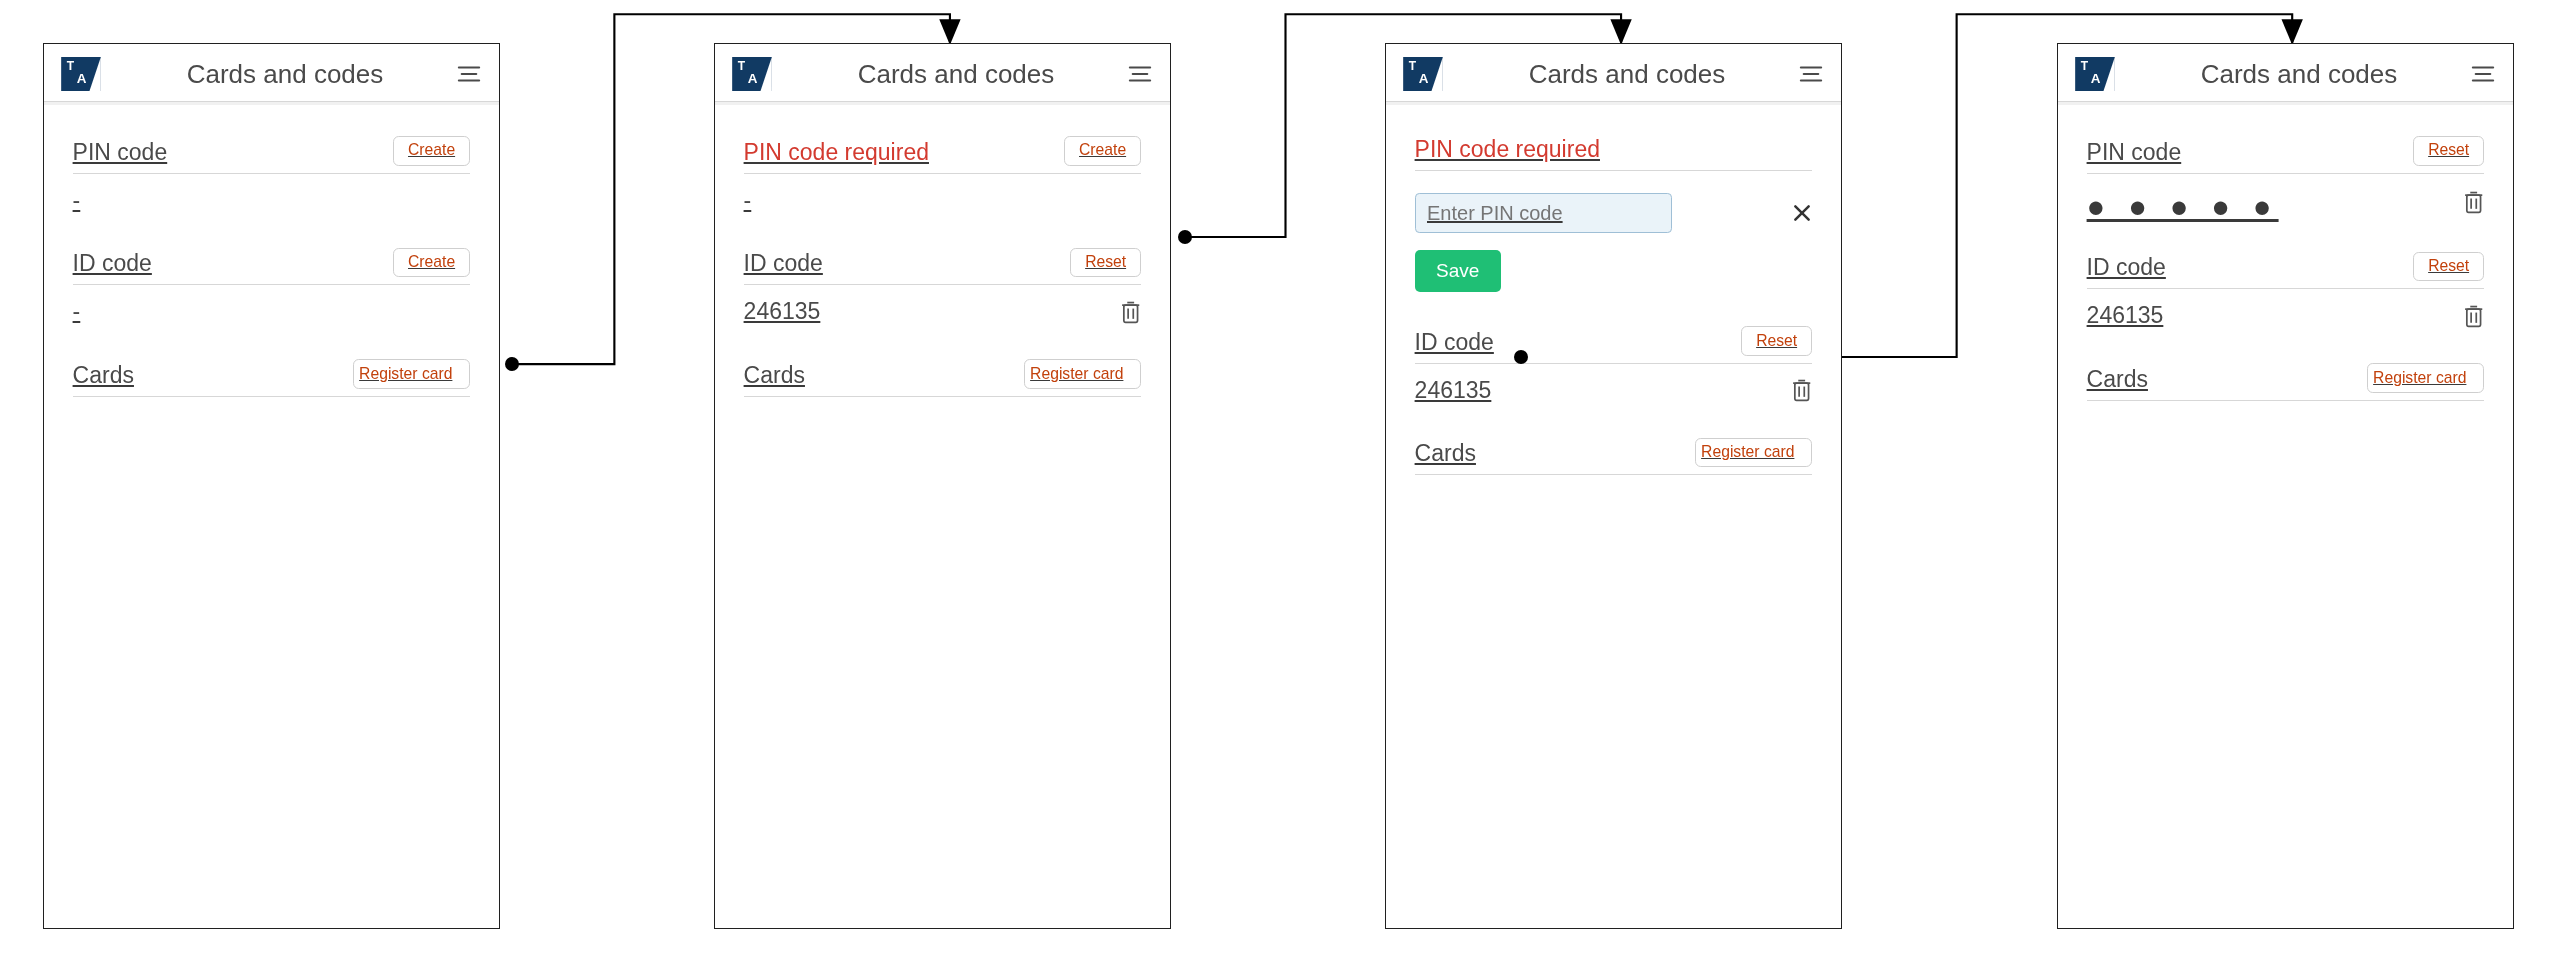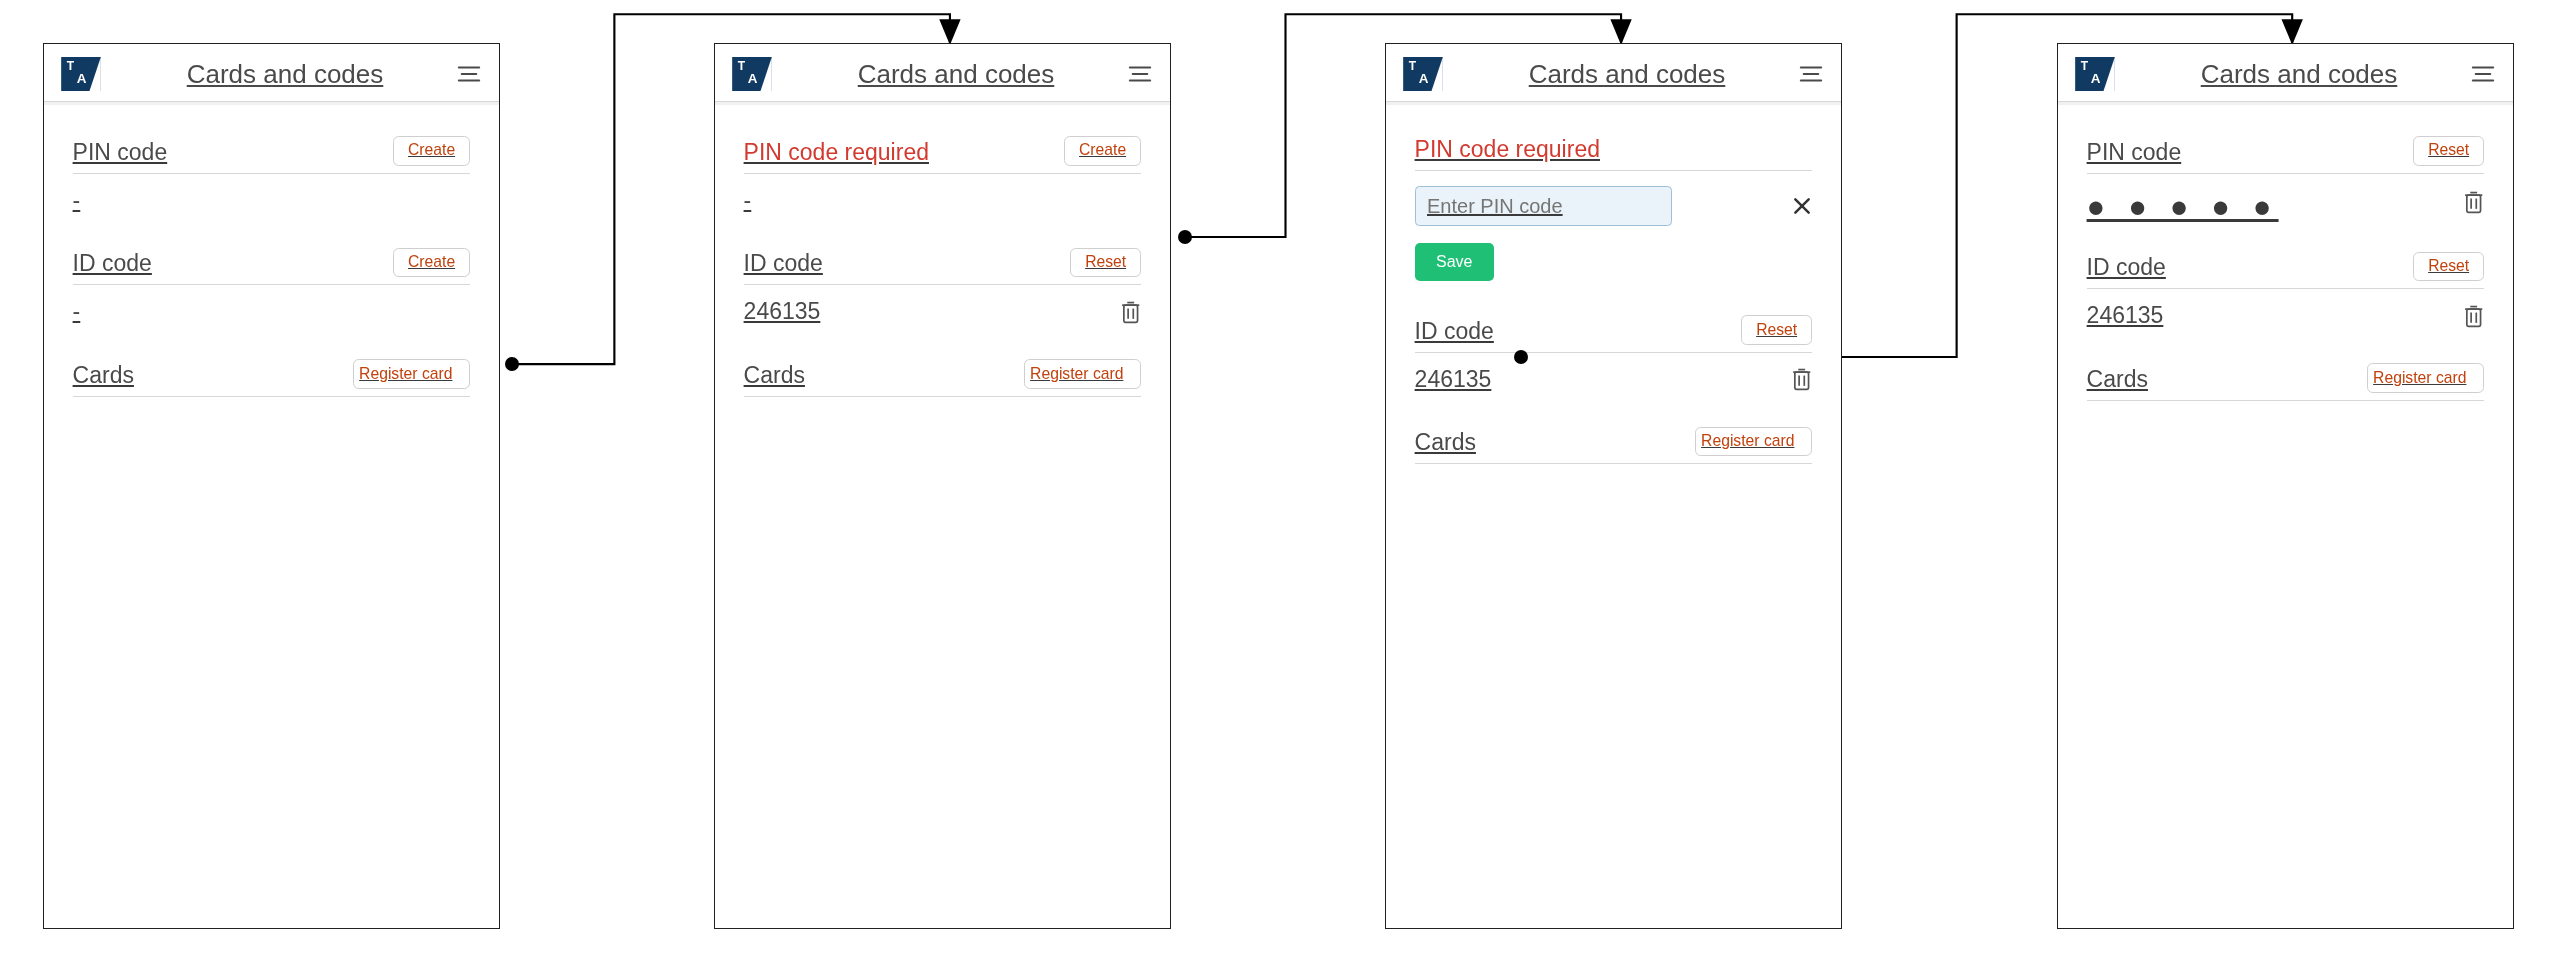--- a/index.html
+++ b/index.html
@@ -56,21 +56,20 @@
     height: 34px;
     margin-right: 13px;
     flex: 0 0 auto;
   }
   .title {
     flex: 1 1 auto;
     text-align: center;
     font-size: 26px;
     color: #4a4a4a;
     font-weight: 400;
-    text-decoration: underline;
   }
   .menu-icon {
     width: 26px;
     height: 26px;
     flex: 0 0 auto;
   }
   .subline {
     height: 2.9px;
     background: #f1f1f1;
     margin: 0 0 17px 0;
@@ -129,42 +128,42 @@
   }
   .close-x {
     width: 20px;
     height: 20px;
     cursor: pointer;
   }
   .input-row {
     display: flex;
     align-items: center;
     gap: 17px;
-    margin-top: 15px;
+    margin-top: 22px;
   }
   .text-input {
     width: 257px;
     height: 40px;
     box-sizing: border-box;
     border: 0.7px solid var(--input-border);
     background: var(--input-bg);
     border-radius: 4.3px;
     font-size: 20px;
     color: #6a7a86;
     padding: 0 11.4px;
   }
   .save-btn {
     display: inline-flex;
     align-items: center;
     justify-content: center;
     background: var(--green);
     color: #ffffff;
     border: none;
     border-radius: 5px;
-    font-size: 16px;
+    font-size: 19px;
     padding: 10px 21.4px;
     margin-top: 17px;
     cursor: pointer;
   }
   .dots {
     font-size: 31px;
     color: #3a3a3a;
     letter-spacing: 7.1px;
     line-height: 1;
     position: relative;

